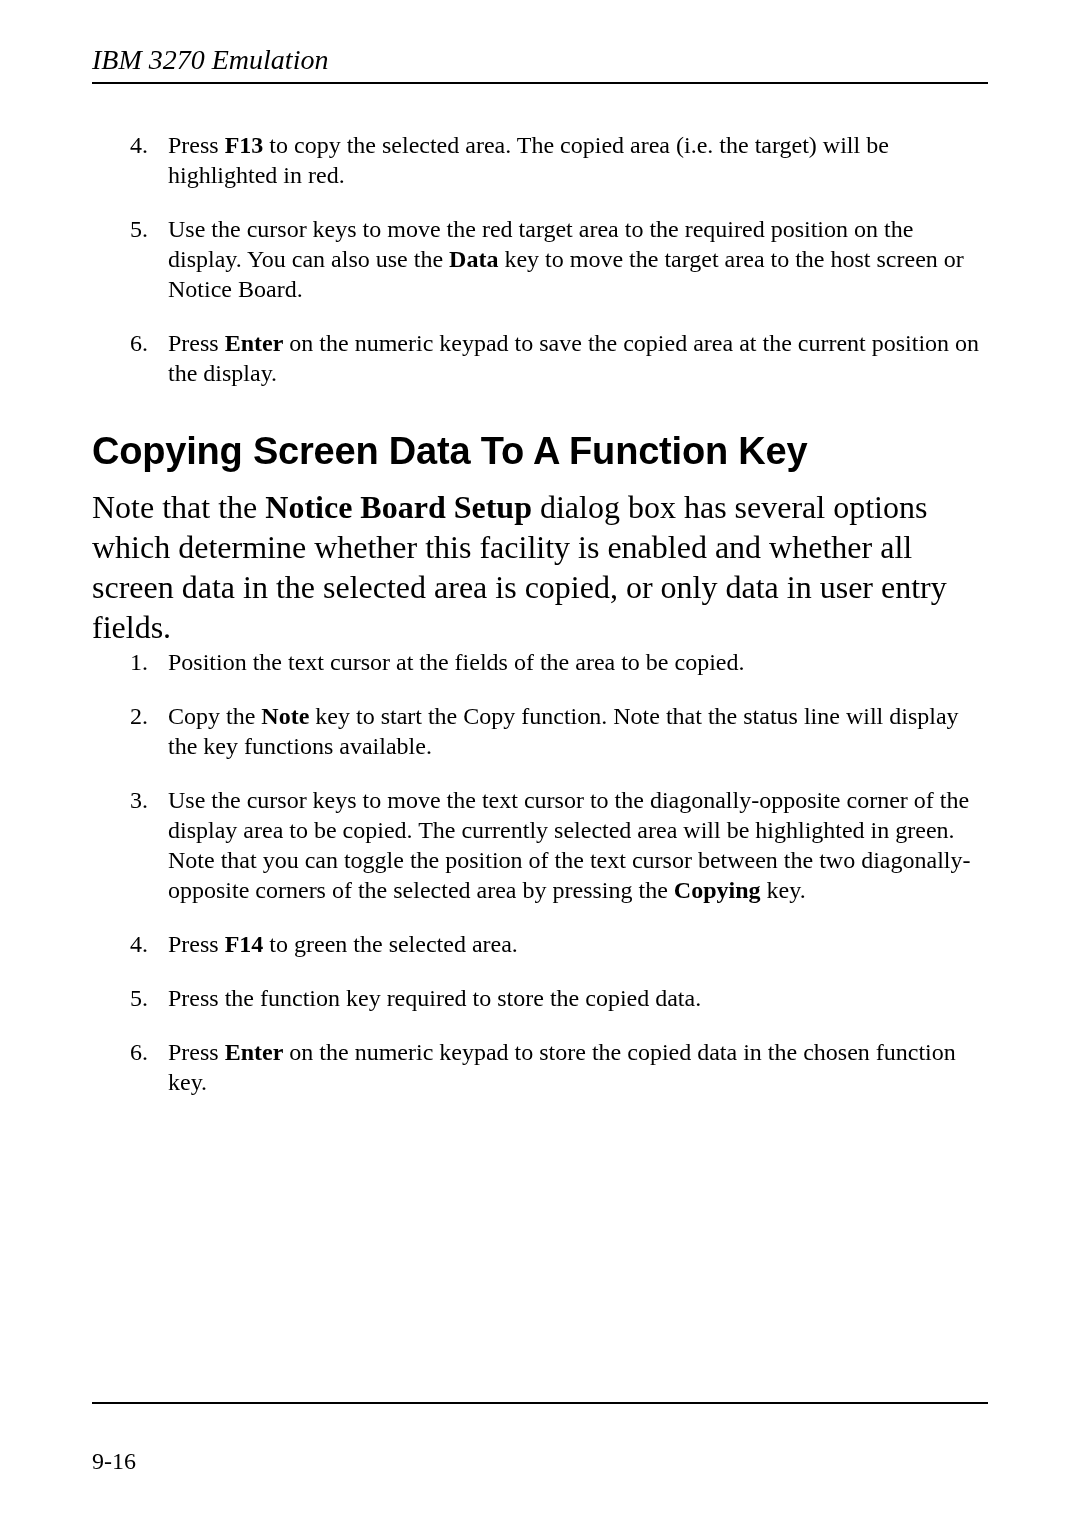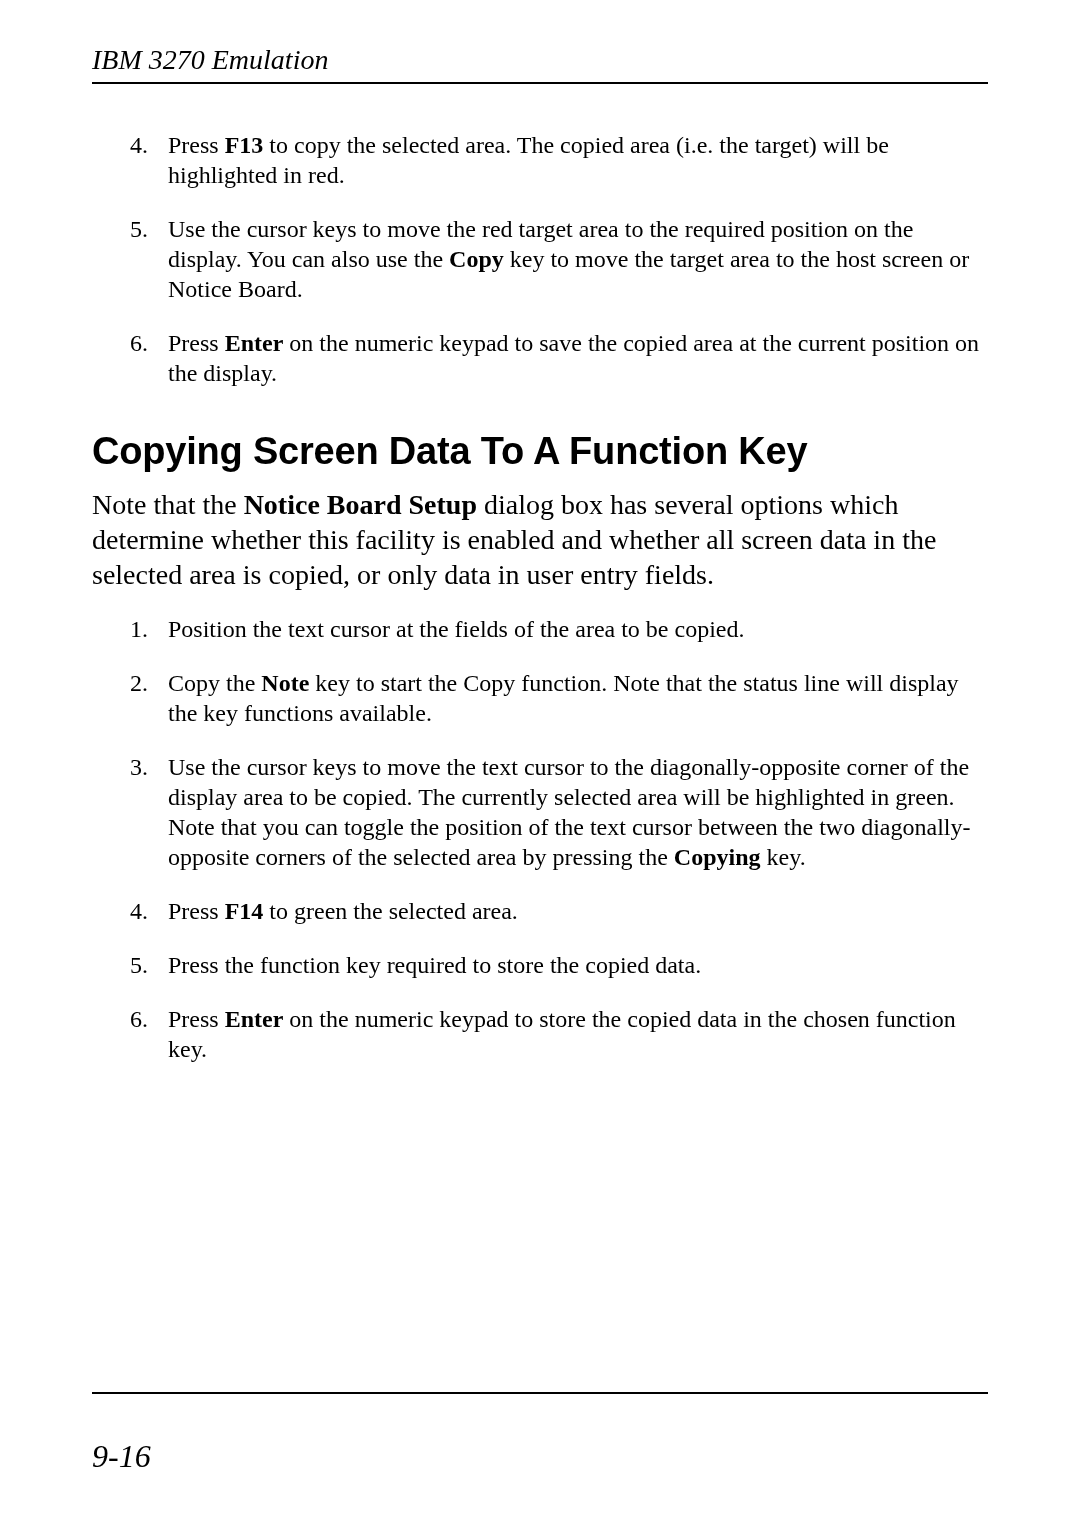--- a/index.html
+++ b/index.html
@@ -44,51 +44,50 @@
     margin-bottom: 24px;
   }
   h2.section-title {
     font-family: Arial, Helvetica, sans-serif;
     font-weight: 700;
     font-size: 38px;
     margin: 42px 0 14px 0;
     letter-spacing: -0.2px;
   }
   p.intro {
-    font-size: 28px;
+    font-size: 32px;
     line-height: 1.25;
-    margin: 0 0 22px 0;
+    margin: 0 0 0 0;
   }
   .b { font-weight: 700; }
   .footer-area {
     position: absolute;
     left: 92px;
     right: 92px;
     bottom: 54px;
   }
   .bottom-rule {
     margin-bottom: 14px;
   }
   .page-num {
-    font-style: italic;
-    font-size: 32px;
+    font-size: 24px;
     margin-top: 44px;
   }
 </style>
 </head>
 <body>
 
 <div class="page">
 
   <div class="running-head">IBM 3270 Emulation</div>
   <hr class="rule top-rule">
 
   <ol class="cont" start="4">
       <li><span>Press </span><span class="b">F13</span><span> to copy the selected area. The copied area (i.e. the target) will be highlighted in red.</span></li>
-      <li><span>Use the cursor keys to move the red target area to the required position on the display. You can also use the </span><span class="b">Copy</span><span> key to move the target area to the host screen or Notice Board.</span></li>
+      <li><span>Use the cursor keys to move the red target area to the required position on the display. You can also use the </span><span class="b">Data</span><span> key to move the target area to the host screen or Notice Board.</span></li>
       <li><span>Press </span><span class="b">Enter</span><span> on the numeric keypad to save the copied area at the current position on the display.</span></li>
     </ol>
 
   <h2 class="section-title">Copying Screen Data To A Function Key</h2>
 
   <p class="intro"><span>Note that the </span><span class="b">Notice Board Setup</span><span> dialog box has several options which determine whether this facility is enabled and whether all screen data in the selected area is copied, or only data in user entry fields.</span></p>
 
   <ol class="cont" start="1">
       <li><span>Position the text cursor at the fields of the area to be copied.</span></li>
       <li><span>Copy the </span><span class="b">Note</span><span> key to start the Copy function. Note that the status line will display the key functions available.</span></li>

